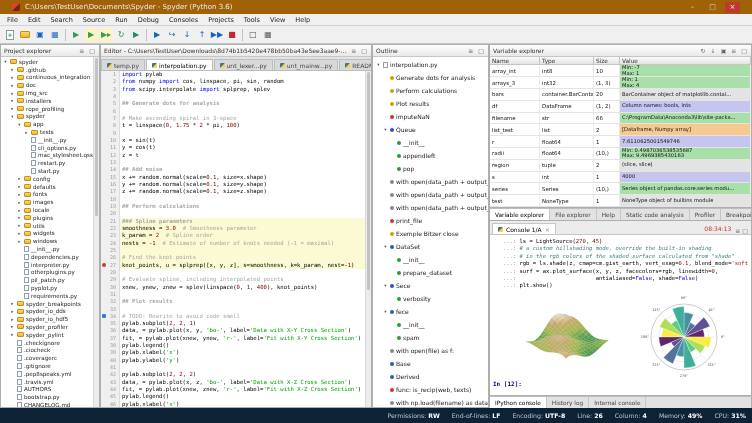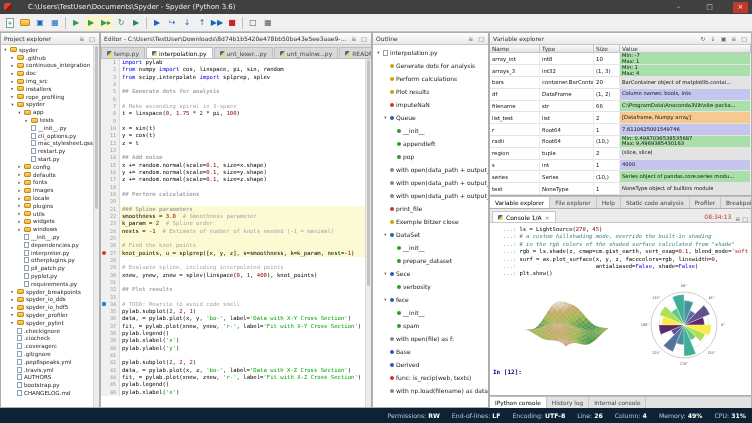--- a/index.html
+++ b/index.html
@@ -1,21 +1,21 @@
 <!DOCTYPE html>
 <html><head>
 <meta charset="utf-8">
 <style>
 *{margin:0;padding:0;box-sizing:border-box}
 html,body{width:752px;height:423px;overflow:hidden}
 body{font-family:"DejaVu Sans","Liberation Sans",sans-serif;background:#222}
 .app{position:relative;width:752px;height:423px;background:#c9c9c9;overflow:hidden;display:flex;flex-direction:column}
 
 
-.titlebar{height:14px;background:#404040;color:#e8eef2;display:flex;align-items:center;font-size:7px;padding:0 4px;gap:16px;flex:0 0 auto}
+.titlebar{height:14px;background:#a16207;color:#e8eef2;display:flex;align-items:center;font-size:7px;padding:0 12px;gap:5px;flex:0 0 auto}
 .appicon{width:8px;height:8px;border-radius:2px;background:linear-gradient(135deg,#d9442c 49%,#7a1f12 51%);flex:0 0 auto}
 .titlebar .sp{flex:1}
 .winbtn{width:15px;height:11px;display:flex;align-items:center;justify-content:center;font-size:7px;color:#cfd8dc}
 .winbtn.close{background:#c0392b;color:#fff;border-radius:1px}
 
 
 .menubar{height:12px;background:#f0f0f0;display:flex;align-items:center;font-size:6.5px;color:#222;border-bottom:1px solid #d2d2d2;padding-left:2px;flex:0 0 auto}
 .menu-item{padding:0 5px;height:100%;display:flex;align-items:center}
 .toolbar{height:18px;background:#f0f0f0;border-bottom:1px solid #c4c4c4;display:flex;align-items:center;padding:0 3px;gap:1px;flex:0 0 auto}
 .tbicon{min-width:14px;height:14px;display:flex;align-items:center;justify-content:center;font-size:8px;border-radius:2px;line-height:1}
@@ -115,20 +115,33 @@
 
   <div class="titlebar">
     <span class="appicon"></span>
     <span>C:\Users\TestUser\Documents\Spyder - Spyder (Python 3.6)</span>
     <span class="sp"></span>
     <span class="winbtn">–</span>
     <span class="winbtn">□</span>
     <span class="winbtn close">×</span>
   </div>
 
+  <div class="menubar" id="menubar">
+      <span class="menu-item">File</span>
+      <span class="menu-item">Edit</span>
+      <span class="menu-item">Search</span>
+      <span class="menu-item">Source</span>
+      <span class="menu-item">Run</span>
+      <span class="menu-item">Debug</span>
+      <span class="menu-item">Consoles</span>
+      <span class="menu-item">Projects</span>
+      <span class="menu-item">Tools</span>
+      <span class="menu-item">View</span>
+      <span class="menu-item">Help</span>
+    </div>
   <div class="toolbar" id="toolbar">
       <div class="tbicon">
         <span class="ic-file-lg">+</span>
       </div>
       <div class="tbicon">
         <span class="ic-folder-lg"></span>
       </div>
       <div class="tbicon">
         <span style="color: rgb(21, 101, 192);">▣</span>
       </div>

